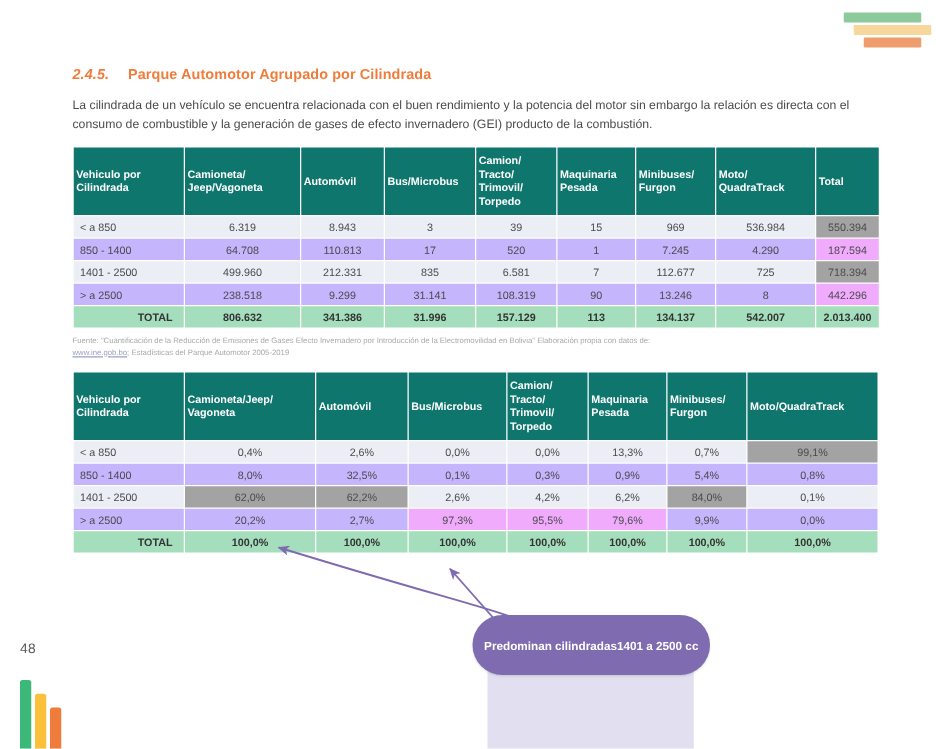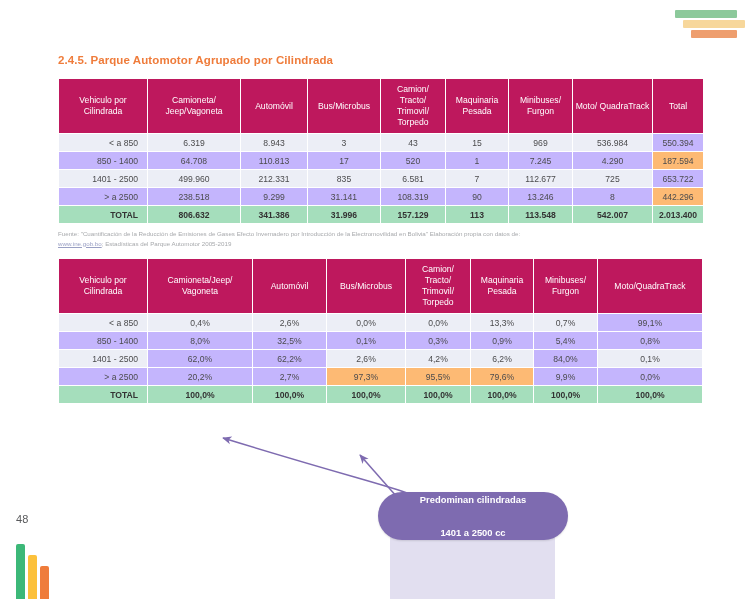--- a/index.html
+++ b/index.html
@@ -41,21 +41,21 @@
   
   .content { position: absolute; left: 58px; top: 54px; width: 636px; }
 
   .section-title {
     color: #ef7c3b;
     font-size: 11.5px;
     font-weight: bold;
     margin: 0 0 12px 0;
     letter-spacing: 0.1px;
   }
-  .section-title .num { margin-right: 3px; }
+  .section-title .num { margin-right: 15px; font-style: italic; }
 
   p.body {
     margin: 0 0 10px 0;
     font-size: 9.8px;
     line-height: 14.5px;
     color: #4b4b4d;
   }
 
   .table-caption {
     text-align: center;
@@ -67,48 +67,48 @@
 
   
   table.data {
     border-collapse: separate;
     border-spacing: 1px;
     width: 100%;
     background: #ffffff;
     table-layout: fixed;
   }
   table.data th {
-    background: #be185d;
+    background: #0f766e;
     color: #ffffff;
     font-size: 8.6px;
-    font-weight: normal;
+    font-weight: bold;
     line-height: 11px;
     padding: 5px 2px;
-    text-align: center;
+    text-align: left;
     vertical-align: middle;
   }
   table.data td {
     background: #eceef6;
     color: #4b4b4d;
     font-size: 8.6px;
     padding: 3px 5px;
     text-align: center;
     vertical-align: middle;
     height: 17px;
   }
-  table.data td.rowlabel { text-align: right; padding-right: 9px; }
+  table.data td.rowlabel { text-align: left; padding-right: 9px; }
   table.data tr.total td {
     background: #a5debc;
     font-weight: bold;
     color: #333333;
   }
   table.data tr.total td.rowlabel { text-align: right; }
-  table.data td.hl { background: #c4b5fd; }
+  table.data td.hl { background: #a3a3a3; }
   table.data td.alt { background: #c4b5fd; }
-  table.data td.alt.hl { background: #fdba74; }
+  table.data td.alt.hl { background: #f0abfc; }
 
   
   table.t1 col.c0 { width: 88px; }
   table.t1 col.c1 { width: 92px; }
   table.t1 col.c2 { width: 66px; }
   table.t1 col.c3 { width: 72px; }
   table.t1 col.c4 { width: 64px; }
   table.t1 col.c5 { width: 62px; }
   table.t1 col.c6 { width: 63px; }
   table.t1 col.c7 { width: 79px; }
@@ -145,23 +145,23 @@
   .callout {
     position: absolute;
     left: 378px; top: 492px;
     width: 190px; height: 48px;
     background: #7e6bb0;
     border-radius: 24px;
     color: #ffffff;
     font-size: 9.4px;
     font-weight: bold;
     display: flex;
-    flex-direction: column;
+    flex-direction: row;
     align-items: center;
-    justify-content: space-between;
+    justify-content: center;
     line-height: 15px;
     box-shadow: 0 1px 2px rgba(0,0,0,0.12);
   }
   .ghost-box {
     position: absolute;
     left: 390px; top: 534px;
     width: 165px; height: 65px;
     background: #e2dff0;
   }
 </style>
@@ -183,20 +183,21 @@
   </div>
 
   <div class="page-number">48</div>
 
   <div class="content">
 
     <h2 class="section-title">
       <span class="num">2.4.5.</span><span>Parque Automotor Agrupado por Cilindrada</span>
     </h2>
 
+    <p class="body">La cilindrada de un vehículo se encuentra relacionada con el buen rendimiento y la potencia del motor sin embargo la relación es directa con el consumo de combustible y la generación de gases de efecto invernadero (GEI) producto de la combustión.</p>
 
 
     <table class="data t1">
       <colgroup>
         <col class="c0">
           <col class="c1">
           <col class="c2">
           <col class="c3">
           <col class="c4">
         <col class="c5">
@@ -216,21 +217,21 @@
           <th>Moto/ QuadraTrack</th>
           <th>Total</th>
         </tr>
       </thead>
       <tbody>
         <tr>
           <td class="rowlabel">&lt; a 850</td>
           <td>6.319</td>
           <td>8.943</td>
           <td>3</td>
-          <td>43</td>
+          <td>39</td>
           <td>15</td>
           <td>969</td>
           <td>536.984</td>
           <td class="hl">550.394</td>
         </tr>
         <tr>
           <td class="rowlabel alt">850 - 1400</td>
           <td class="alt">64.708</td>
           <td class="alt">110.813</td>
           <td class="alt">17</td>
@@ -242,41 +243,41 @@
         </tr>
         <tr>
           <td class="rowlabel">1401 - 2500</td>
           <td>499.960</td>
           <td>212.331</td>
           <td>835</td>
           <td>6.581</td>
           <td>7</td>
           <td>112.677</td>
           <td>725</td>
-          <td class="hl">653.722</td>
+          <td class="hl">718.394</td>
         </tr>
         <tr>
           <td class="rowlabel alt">&gt; a 2500</td>
           <td class="alt">238.518</td>
           <td class="alt">9.299</td>
           <td class="alt">31.141</td>
           <td class="alt">108.319</td>
           <td class="alt">90</td>
           <td class="alt">13.246</td>
           <td class="alt">8</td>
           <td class="alt hl">442.296</td>
         </tr>
         <tr class="total">
           <td class="rowlabel">TOTAL</td>
           <td>806.632</td>
           <td>341.386</td>
           <td>31.996</td>
           <td>157.129</td>
           <td>113</td>
-          <td>113.548</td>
+          <td>134.137</td>
           <td>542.007</td>
           <td>2.013.400</td>
         </tr>
       </tbody>
     </table>
 
     <div class="source-note">
       <span>Fuente: "Cuantificación de la Reducción de Emisiones de Gases Efecto Invernadero por Introducción de la Electromovilidad en Bolivia" Elaboración propia con datos de:</span><br>
       <a href="#">www.ine.gob.bo</a><span>; Estadísticas del Parque Automotor 2005-2019</span>
     </div>

